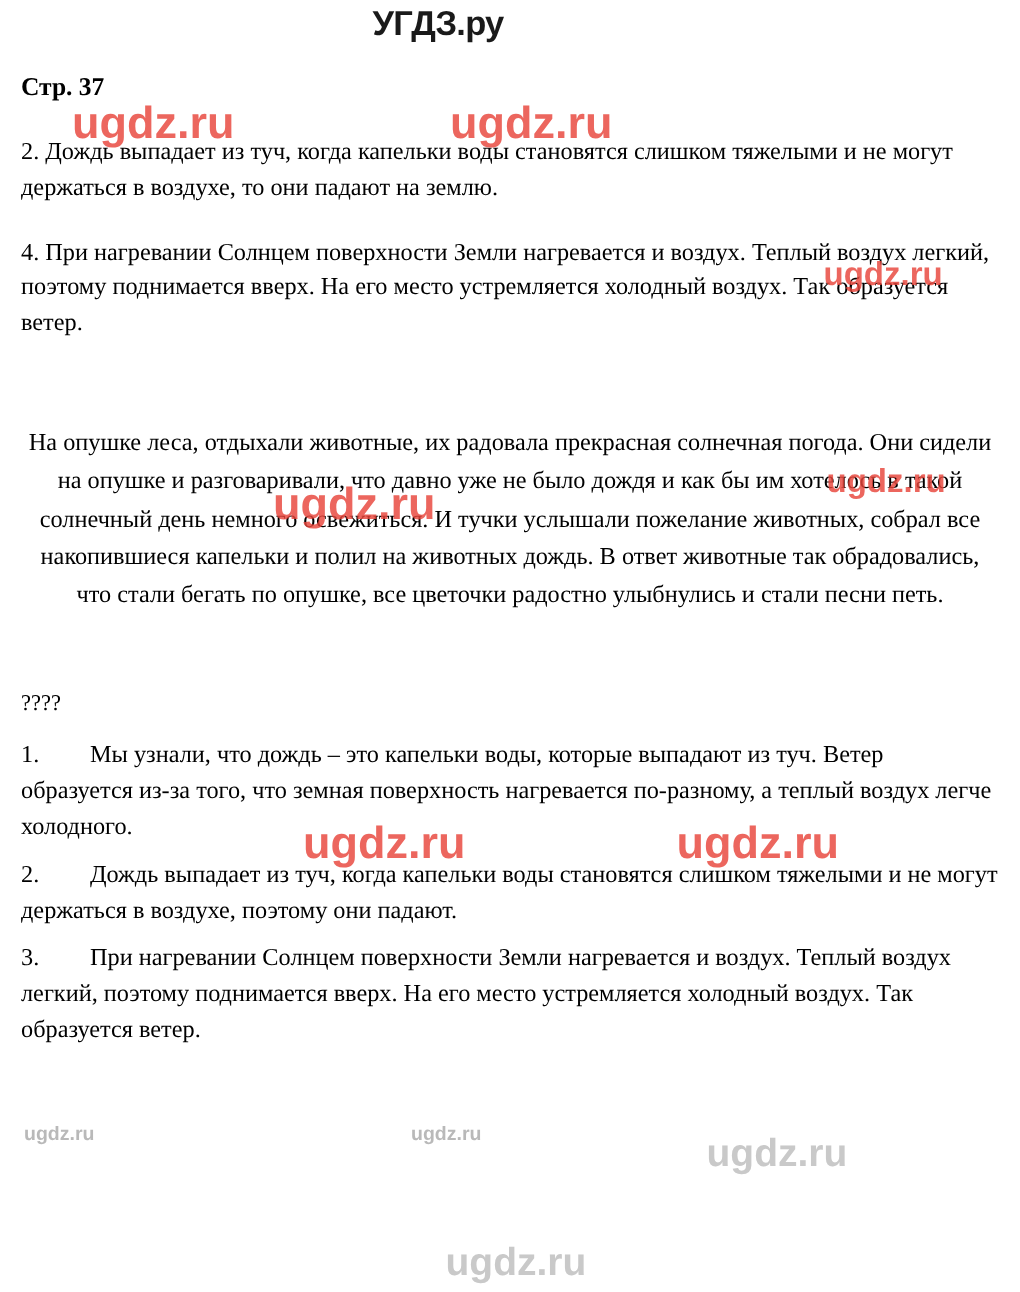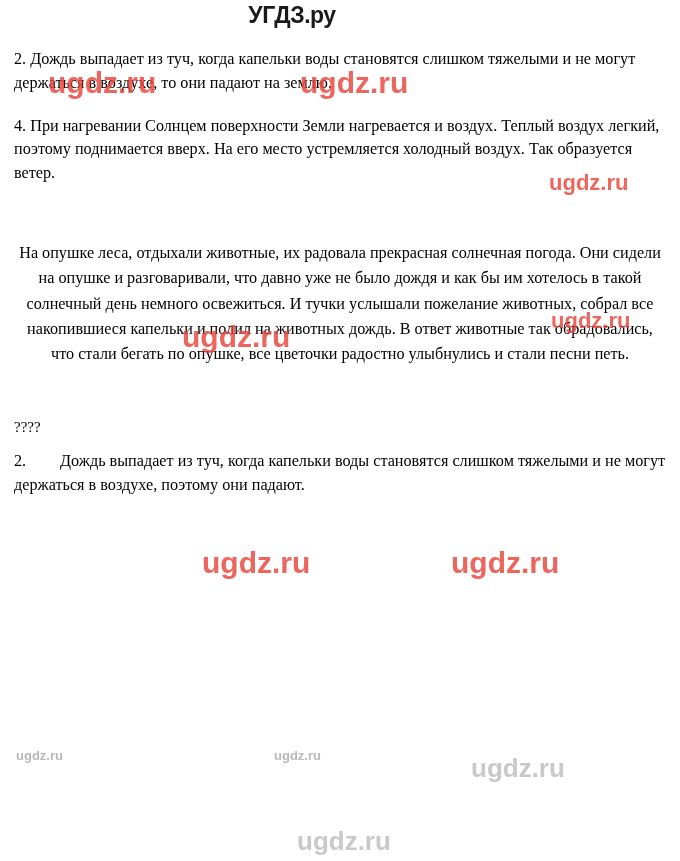--- a/index.html
+++ b/index.html
@@ -115,32 +115,39 @@
 </style>
 </head>
 <body>
 
 <div class="page">
 
   <div class="site-logo">УГДЗ.ру</div>
 
   <div class="content">
 
+    <div class="page-num">Стр. 37</div>
 
     <p class="para">2. Дождь выпадает из туч, когда капельки воды становятся слишком тяжелыми и не могут держаться в воздухе, то они падают на землю.</p>
     <p class="para">4. При нагревании Солнцем поверхности Земли нагревается и воздух. Теплый воздух легкий, поэтому поднимается вверх. На его место устремляется холодный воздух. Так образуется ветер.</p>
 
     <div class="block-gap"></div>
 
     <p class="story">На опушке леса, отдыхали животные, их радовала прекрасная солнечная погода. Они сидели на опушке и разговаривали, что давно уже не было дождя и как бы им хотелось в такой солнечный день немного освежиться. И тучки услышали пожелание животных, собрал все накопившиеся капельки и полил на животных дождь. В ответ животные так обрадовались, что стали бегать по опушке, все цветочки радостно улыбнулись и стали песни петь.</p>
 
     <p class="qmarks">????</p>
 
     <p class="num-item spaced">
+      <span class="lead">1.</span><span>Мы узнали, что дождь – это капельки воды, которые выпадают из туч. Ветер образуется из-за того, что земная поверхность нагревается по-разному, а теплый воздух легче холодного.</span>
+    </p>
+    <p class="num-item spaced">
       <span class="lead">2.</span><span>Дождь выпадает из туч, когда капельки воды становятся слишком тяжелыми и не могут держаться в воздухе, поэтому они падают.</span>
+    </p>
+    <p class="num-item">
+      <span class="lead">3.</span><span>При нагревании Солнцем поверхности Земли нагревается и воздух. Теплый воздух легкий, поэтому поднимается вверх. На его место устремляется холодный воздух. Так образуется ветер.</span>
     </p>
 
   </div>
 
   <div class="wm red-big" style="left:48px;  top:66px;">ugdz.ru</div>
   <div class="wm red-big" style="left:300px; top:66px;">ugdz.ru</div>
   <div class="wm red-mid" style="left:549px; top:170px;">ugdz.ru</div>
   <div class="wm red-big" style="left:182px; top:320px;">ugdz.ru</div>
   <div class="wm red-mid" style="left:551px; top:308px;">ugdz.ru</div>
   <div class="wm red-big" style="left:202px; top:546px;">ugdz.ru</div>

